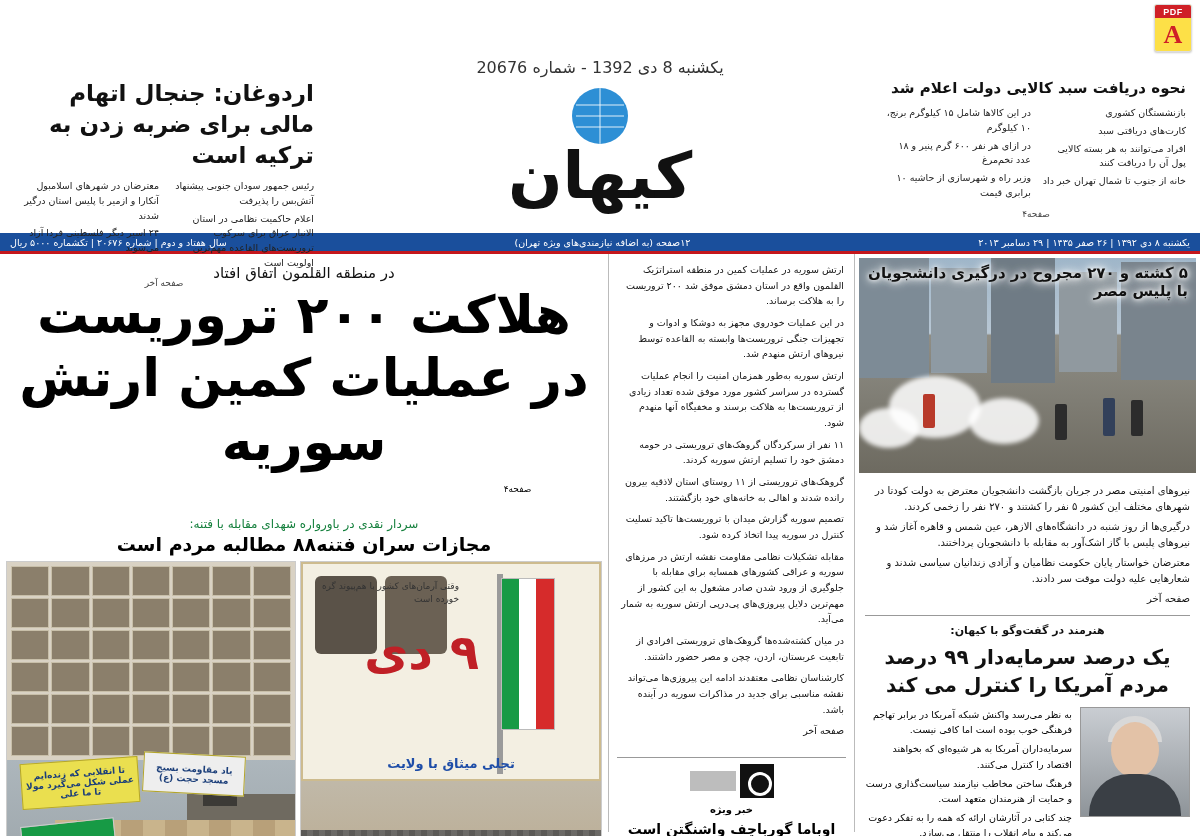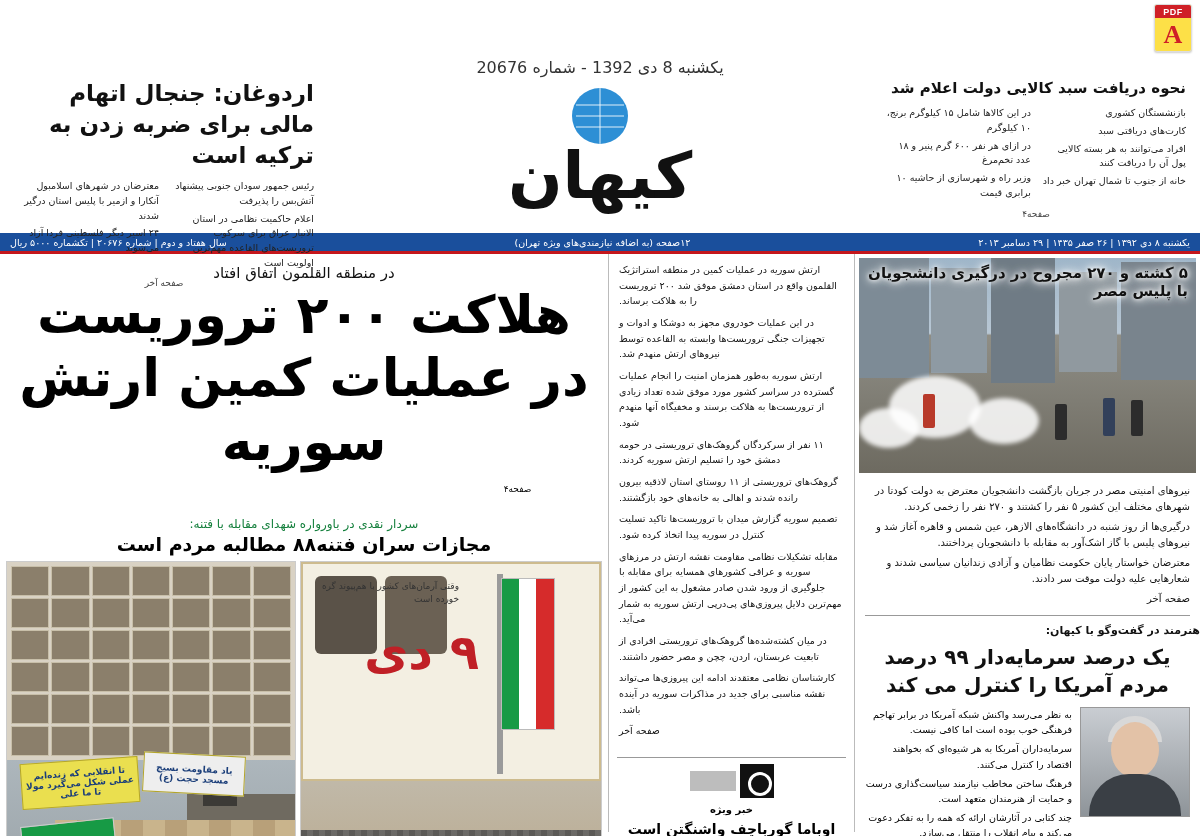--- a/index.html
+++ b/index.html
@@ -109,21 +109,21 @@
     color:#111;font-size:15px;font-weight:bold;
     text-shadow:0 0 4px #fff,0 0 8px #fff,0 0 12px #fff;
   }
   .col-right .txt{
     font-size:10px;line-height:1.6;color:#111;padding:6px 10px 0 10px;
     text-align:right;
   }
   .col-right .txt p{margin:0 0 4px 0;}
   .rule{height:1px;background:#999;margin:8px 10px;}
   .kiosk-label{
-    font-size:11px;color:#111;margin:2px 0 6px 0;font-weight:bold;
+    text-align:center;font-size:11px;color:#111;margin:2px 0 6px 0;font-weight:bold;
   }
   .sub-head{
     text-align:center;font-size:20px;font-weight:bold;color:#111;
     line-height:1.4;margin:0 6px 8px 6px;
   }
   .interview{display:flex;gap:8px;padding:0 10px;}
   .portrait{
     width:108px;height:108px;flex:0 0 108px;
     background:linear-gradient(#c9cdd2,#8e9499);position:relative;overflow:hidden;
     border:1px solid #999;
@@ -169,21 +169,21 @@
     border-radius:50%;border:5px solid #d0262c;
   }
   .wm-parsine{
     position:absolute;left:10px;bottom:4px;color:#1e3f8f;font-size:54px;
     font-weight:bold;font-family:"Liberation Serif",serif;
     opacity:.9;letter-spacing:-1px;
   }
 
   
   .col-mid .mtxt{
-    font-size:9.5px;line-height:1.65;text-align:left;color:#111;
+    font-size:9.5px;line-height:1.65;text-align:right;color:#111;
     padding:8px 10px;
   }
   .col-mid .mtxt p{margin:0 0 6px 0;}
   .mid-box{
     border-top:1px solid #999;margin:4px 8px;padding-top:6px;text-align:center;
   }
   .logo-sq{
     width:34px;height:34px;background:#111;display:inline-block;vertical-align:middle;
     position:relative;
   }
@@ -437,20 +437,21 @@
 
       <div class="photos">
         <div class="ph ph1">
           <div class="banner">
             <div class="ptr"></div>
             <div class="ptr b"></div>
             <div class="topline">وقتی آرمان‌های کشور با هم‌پیوند گره خورده است</div>
             <div class="nine">۹ دی</div>
             <div class="flagpole"></div>
             <div class="iranflag"></div>
+            <div class="slogan">تجلی میثاق با ولایت</div>
           </div>
           <div class="crowd"></div>
         </div>
 
         <div class="ph ph2">
           <div class="grid-faces">
             <span></span>
               <span></span>
               <span></span>
               <span></span>

